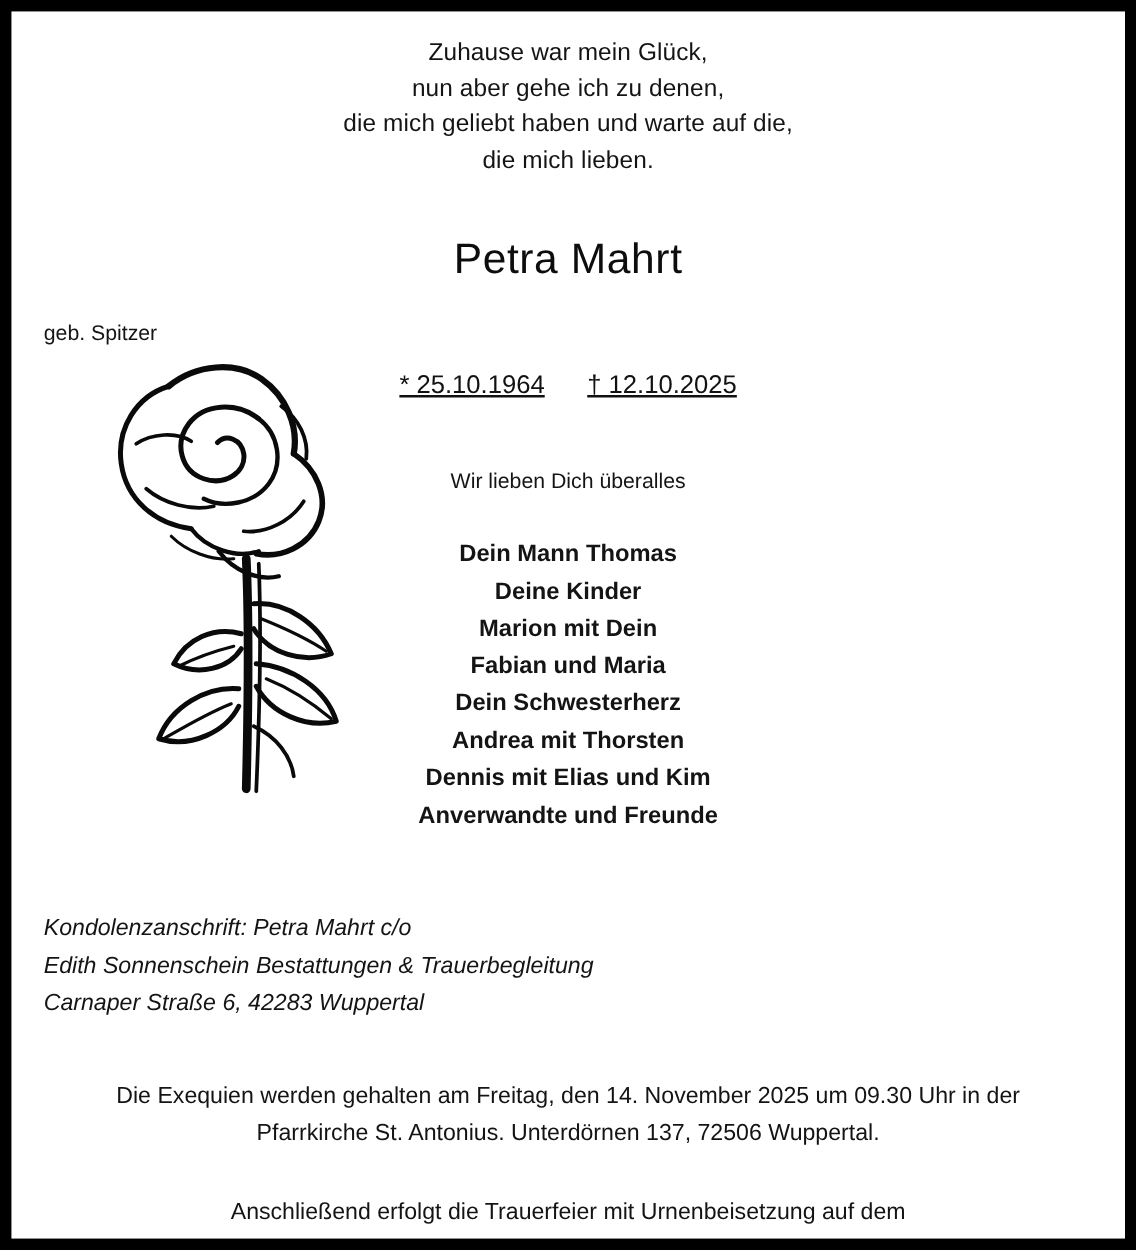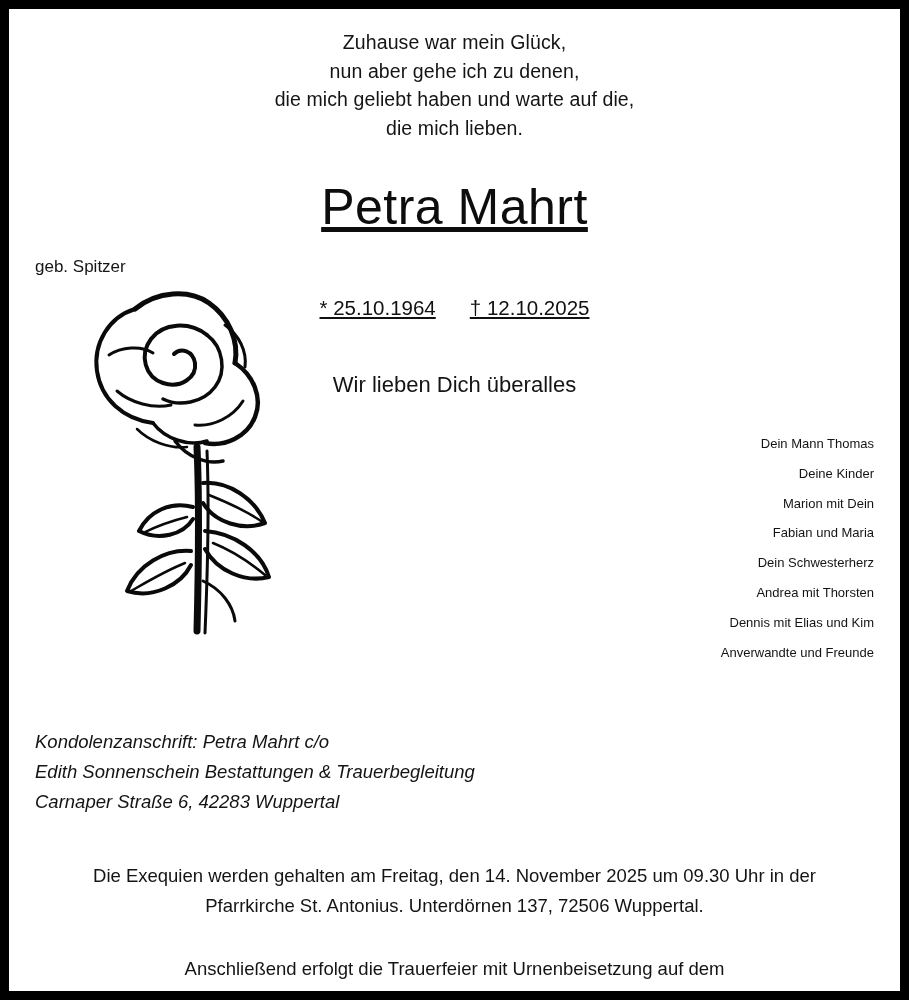--- a/index.html
+++ b/index.html
@@ -36,27 +36,26 @@
     line-height: 28.5px;
     color: #141414;
     margin-top: 9px;
     letter-spacing: 0.1px;
   }
   .poem div {
     white-space: nowrap;
   }
   .name {
     text-align: center;
-    font-size: 50px;
+    font-size: 34px;
     line-height: 54px;
     font-weight: 400;
     letter-spacing: 0.5px;
     margin-top: 38px;
     color: #0d0d0d;
-    text-decoration: underline;
   }
   .maiden {
     font-size: 17px;
     line-height: 22px;
     margin-top: 22px;
     color: #151515;
   }
   .dates {
     text-align: center;
     font-size: 20.5px;
@@ -64,31 +63,32 @@
     margin-top: 17px;
     color: #111111;
     text-decoration: underline;
   }
   .dates .gap {
     display: inline-block;
     width: 34px;
   }
   .tribute {
     text-align: center;
-    font-size: 22px;
+    font-size: 17px;
     line-height: 24px;
     margin-top: 52px;
     color: #141414;
   }
   .family {
-    text-align: right;
-    font-size: 13px;
+    text-align: center;
+    font-size: 19px;
     line-height: 29.8px;
     margin-top: 32px;
     color: #141414;
+    font-weight: bold;
   }
   .condolence {
     font-size: 18.5px;
     line-height: 30px;
     margin-top: 60px;
     color: #141414;
     font-style: italic;
   }
   .service {
     text-align: center;

